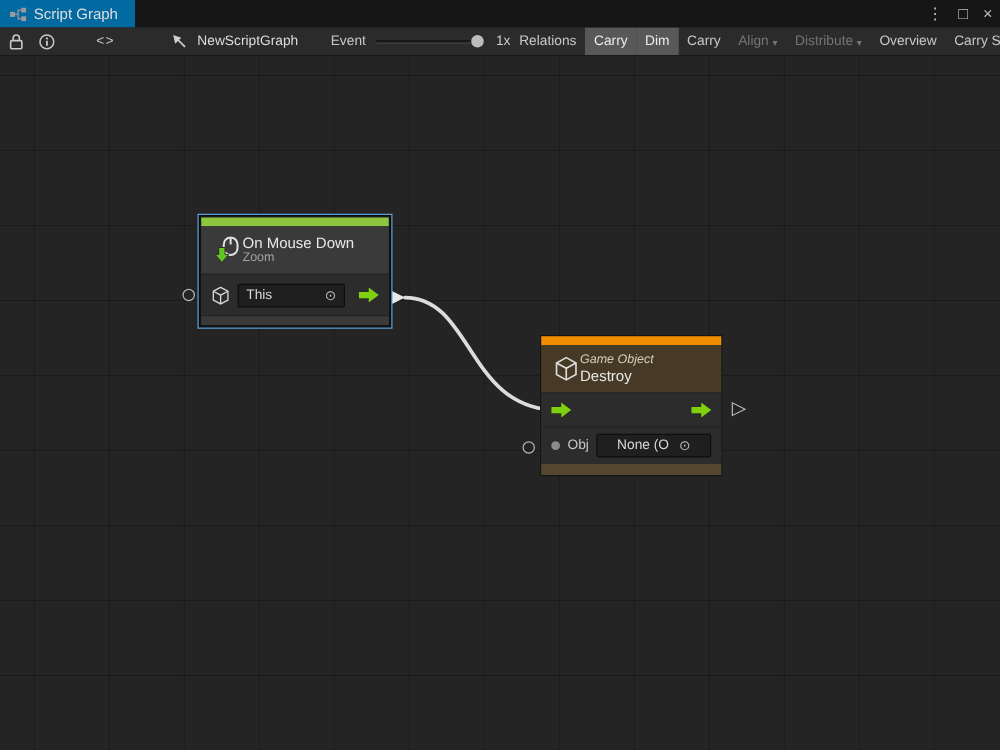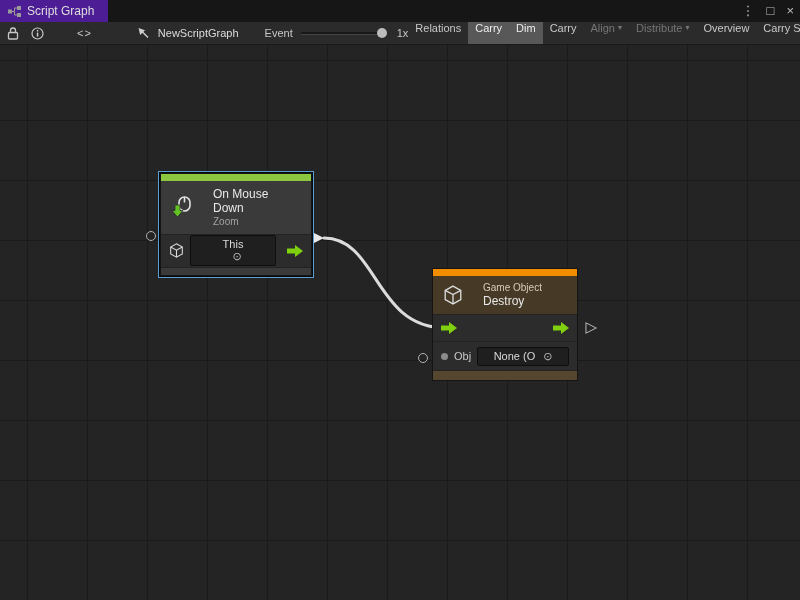--- a/index.html
+++ b/index.html
@@ -4,61 +4,61 @@
 <style>
   html,body{margin:0;padding:0;}
   body{
     width:800px;height:600px;position:relative;overflow:hidden;
     background:#242424;font-family:"Liberation Sans",sans-serif;
     -webkit-user-select:none;user-select:none;
   }
   
   .tabbar{position:absolute;top:0;left:0;right:0;height:22px;background:#161616;
     display:flex;align-items:stretch;z-index:10;}
-  .tab{display:flex;align-items:center;gap:6px;padding:0 14px 0 8px;background:#4c1d95;
+  .tab{display:flex;align-items:center;gap:6px;padding:0 14px 0 8px;background:#0369a1;
     color:#dedede;font-size:12px;}
   .win-controls{margin-left:auto;display:flex;align-items:center;color:#bdbdbd;font-size:13px;}
   .win-controls span{padding:0 6px;line-height:22px;}
   
   .toolbar{position:absolute;top:22px;left:0;right:0;height:22px;background:#2b2b2b;
     border-bottom:1px solid #191919;display:flex;align-items:center;
     font-size:11px;color:#c8c8c8;z-index:10;overflow:hidden;white-space:nowrap;}
   .ticon{display:flex;align-items:center;justify-content:center;width:20px;height:22px;flex:0 0 auto;}
   .ticon.lock{margin-left:3px;}
   .ticon.info{margin-left:4px;}
   .code-glyph{margin-left:30px;font-size:11px;color:#c8c8c8;letter-spacing:1px;flex:0 0 auto;}
   .cursor-ic{margin-left:42px;}
   .graph-name{margin-left:4px;color:#dcdcdc;flex:0 0 auto;}
   .zoom-label{margin-left:26px;flex:0 0 auto;}
   .zoom-slider{position:relative;width:92px;height:22px;margin-left:8px;flex:0 0 auto;}
   .zoom-track{position:absolute;left:0;right:8px;top:10px;height:2px;background:#181818;border-bottom:1px solid #454545;}
   .zoom-knob{position:absolute;left:76px;top:6px;width:10px;height:10px;border-radius:50%;background:#bcbcbc;}
   .zoom-value{margin-left:4px;flex:0 0 auto;}
   .tbtn-group{margin-left:auto;display:flex;align-items:stretch;height:22px;flex:0 0 auto;}
-  .tbtn{display:flex;align-items:flex-start;gap:3px;padding:0 7px;color:#c8c8c8;}
+  .tbtn{display:flex;align-items:center;gap:3px;padding:0 7px;color:#c8c8c8;}
   .tbtn.active{background:#585858;color:#ececec;}
   .tbtn.disabled{color:#757575;}
   .tbtn .caret{font-size:8px;position:relative;top:1px;}
   
   .canvas{position:absolute;top:44px;left:0;width:800px;height:556px;
     background-color:#242424;
     background-image:
       linear-gradient(to right,#1a1a1a 1px,transparent 1px),
       linear-gradient(to bottom,#1a1a1a 1px,transparent 1px);
     background-size:60px 60px;background-position:27px 16px;}
   .wire-layer{position:absolute;left:0;top:0;z-index:1;pointer-events:none;}
   
   .node{position:absolute;z-index:2;background:#303030;border:1px solid #141414;font-size:11px;}
   .node.selected{box-shadow:0 0 0 1px #09090a,0 0 0 2px #5c9fd6;}
   .accent{height:7px;}
-  .node-header{display:flex;align-items:center;gap:20px;padding:6px 10px;background:#3a3a3a;}
+  .node-header{display:flex;align-items:center;gap:1px;padding:6px 10px;background:#3a3a3a;}
   .node-header .titles{display:flex;flex-direction:column;line-height:1.2;}
   .n-title{font-size:12px;color:#e8e8e8;}
   .n-sub{font-size:10px;color:#a2a2a2;}
-  .n-cat{font-size:10px;color:#d6ccba;}
+  .n-cat{font-size:10px;color:#d6ccba;font-style:italic;}
   .node-row{display:flex;align-items:center;gap:6px;background:#2c2c2c;
     border-top:1px solid #232323;padding:5px 8px;position:relative;}
   .node-footer{height:7px;background:#3a3a3a;border-top:1px solid #232323;}
   .dropdown{background:#1f1f1f;border:1px solid #0e0e0e;border-radius:2px;
     padding:2px 6px;display:flex;align-items:center;justify-content:space-between;
     color:#d8d8d8;font-size:11px;}
   .target-glyph{color:#bdbdbd;font-size:11px;margin-left:8px;}
   .port-circle{position:absolute;width:8px;height:8px;border:1.5px solid #b2b2b2;
     border-radius:50%;background:transparent;}
   .flow-arrow{display:flex;flex:0 0 auto;}
@@ -173,21 +173,21 @@
         <span class="n-sub">Zoom</span>
       </span>
     </div>
     <div class="node-row" style="height:22px;">
       <span style="display:flex;">
         <svg width="15" height="15" viewBox="0 0 18 18">
           <path d="M9 1 L16 4.8 V13.2 L9 17 L2 13.2 V4.8 Z" fill="none" stroke="#d8d8d8" stroke-width="1.3"></path>
           <path d="M2 4.8 L9 8.6 L16 4.8 M9 8.6 V17" fill="none" stroke="#d8d8d8" stroke-width="1.3"></path>
         </svg>
       </span>
-      <div class="dropdown" style="width:72px;flex-direction:column;">
+      <div class="dropdown" style="width:72px;">
         <span>This</span>
         <span class="target-glyph">⊙</span>
       </div>
       <span class="flow-arrow ml-auto">
         <svg width="16" height="12" viewBox="0 0 16 12">
             <path d="M0 3.5 H8 V0 L16 6 L8 12 V8.5 H0 Z" fill="#7fd10f"></path>
           </svg>
       </span>
     </div>
     <div class="node-footer"></div>

